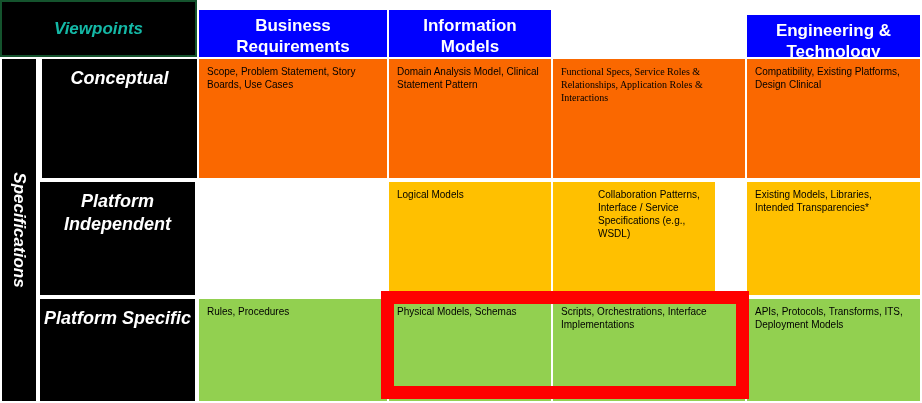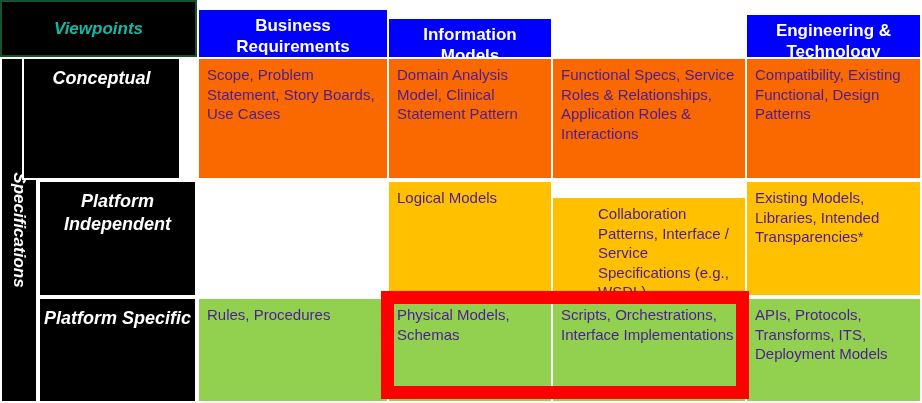--- a/index.html
+++ b/index.html
@@ -74,23 +74,23 @@
     font-style: italic;
     font-weight: 600;
     font-size: 18px;
     line-height: 1.25;
     text-align: center;
     border: 2px solid #ffffff;
     padding-top: 8px;
   }
   
   .data {
-    font-size: 15px;
+    font-size: 10px;
     line-height: 1.30;
-    color: #4c1d95;
+    color: #000000;
     padding: 6px 7px 4px 8px;
     border-left: 2px solid #ffffff;
     border-top: 2px solid #ffffff;
     border-bottom: 2px solid #ffffff;
   }
   .data.last { border-right: 2px solid #ffffff; }
   .c-orange { background: #fa6800; }
   .c-amber  { background: #ffc000; }
   .c-green  { background: #92d050; }
   
@@ -104,45 +104,45 @@
 </style>
 </head>
 <body>
 
 <div id="frame">
 
   <div class="cell hdr-corner" style="left:0px; top:0px; width:197px; height:57px;">Viewpoints</div>
 
   <div class="cell hdr-col" style="left:197px; top:8px; width:190px; height:57px;">Business Requirements</div>
 
-  <div class="cell hdr-col" style="left:387px; top:17px; width:164px; height:57px;">Information Models</div>
+  <div class="cell hdr-col" style="left:387px; top:8px; width:164px; height:57px;">Information Models</div>
 
 
   <div class="cell hdr-col last" style="left:745px; top:0px; width:177px; height:57px;margin-top:13px;">Engineering &amp; Technology</div>
 
   <div class="cell spine" style="left:0px; top:57px; width:38px; height:346px;">
     <span class="spine-text">Specifications</span>
   </div>
 
-  <div class="cell rowlabel" style="left:22px; top:57px; width:159px; height:123px;">Conceptual</div>
+  <div class="cell rowlabel" style="left:40px; top:57px; width:159px; height:123px;">Conceptual</div>
 
   <div class="cell data c-orange" style="left:197px; top:57px; width:190px; height:123px;">Scope, Problem Statement, Story Boards, Use Cases</div>
 
   <div class="cell data c-orange" style="left:387px; top:57px; width:164px; height:123px;">Domain Analysis Model, Clinical Statement Pattern</div>
 
-  <div class="cell data c-orange" style="left:551px; top:57px; width:194px; height:123px;">Functional Specs, Service Roles &amp; Relationships, Application Roles &amp; Interactions</div>
+  <div class="cell data c-orange" style="left:551px; top:57px; width:194px; height:123px;font-family:Liberation Serif, serif;">Functional Specs, Service Roles &amp; Relationships, Application Roles &amp; Interactions</div>
 
-  <div class="cell data c-orange last" style="left:745px; top:57px; width:177px; height:123px;">Compatibility, Existing Functional, Design Patterns</div>
+  <div class="cell data c-orange last" style="left:745px; top:57px; width:177px; height:123px;">Compatibility, Existing Platforms, Design Clinical</div>
 
   <div class="cell rowlabel" style="left:38px; top:180px; width:159px; height:117px;text-align:center;">Platform Independent</div>
 
 
   <div class="cell data c-amber" style="left:387px; top:180px; width:164px; height:117px;">Logical Models</div>
 
-  <div class="cell data c-amber" style="left:551px; top:196px; width:194px; height:117px;padding-left:45px;">Collaboration Patterns, Interface / Service Specifications (e.g., WSDL)</div>
+  <div class="cell data c-amber" style="left:551px; top:180px; width:164px; height:117px;padding-left:45px;">Collaboration Patterns, Interface / Service Specifications (e.g., WSDL)</div>
 
   <div class="cell data c-amber last" style="left:745px; top:180px; width:177px; height:117px;">Existing Models, Libraries, Intended Transparencies*</div>
 
   <div class="cell rowlabel" style="left:38px; top:297px; width:159px; height:106px;">Platform Specific</div>
 
   <div class="cell data c-green" style="left:197px; top:297px; width:190px; height:106px;">Rules, Procedures</div>
 
   <div class="cell data c-green" style="left:387px; top:297px; width:164px; height:106px;">Physical Models, Schemas</div>
 
   <div class="cell data c-green" style="left:551px; top:297px; width:194px; height:106px;">Scripts, Orchestrations, Interface Implementations</div>

